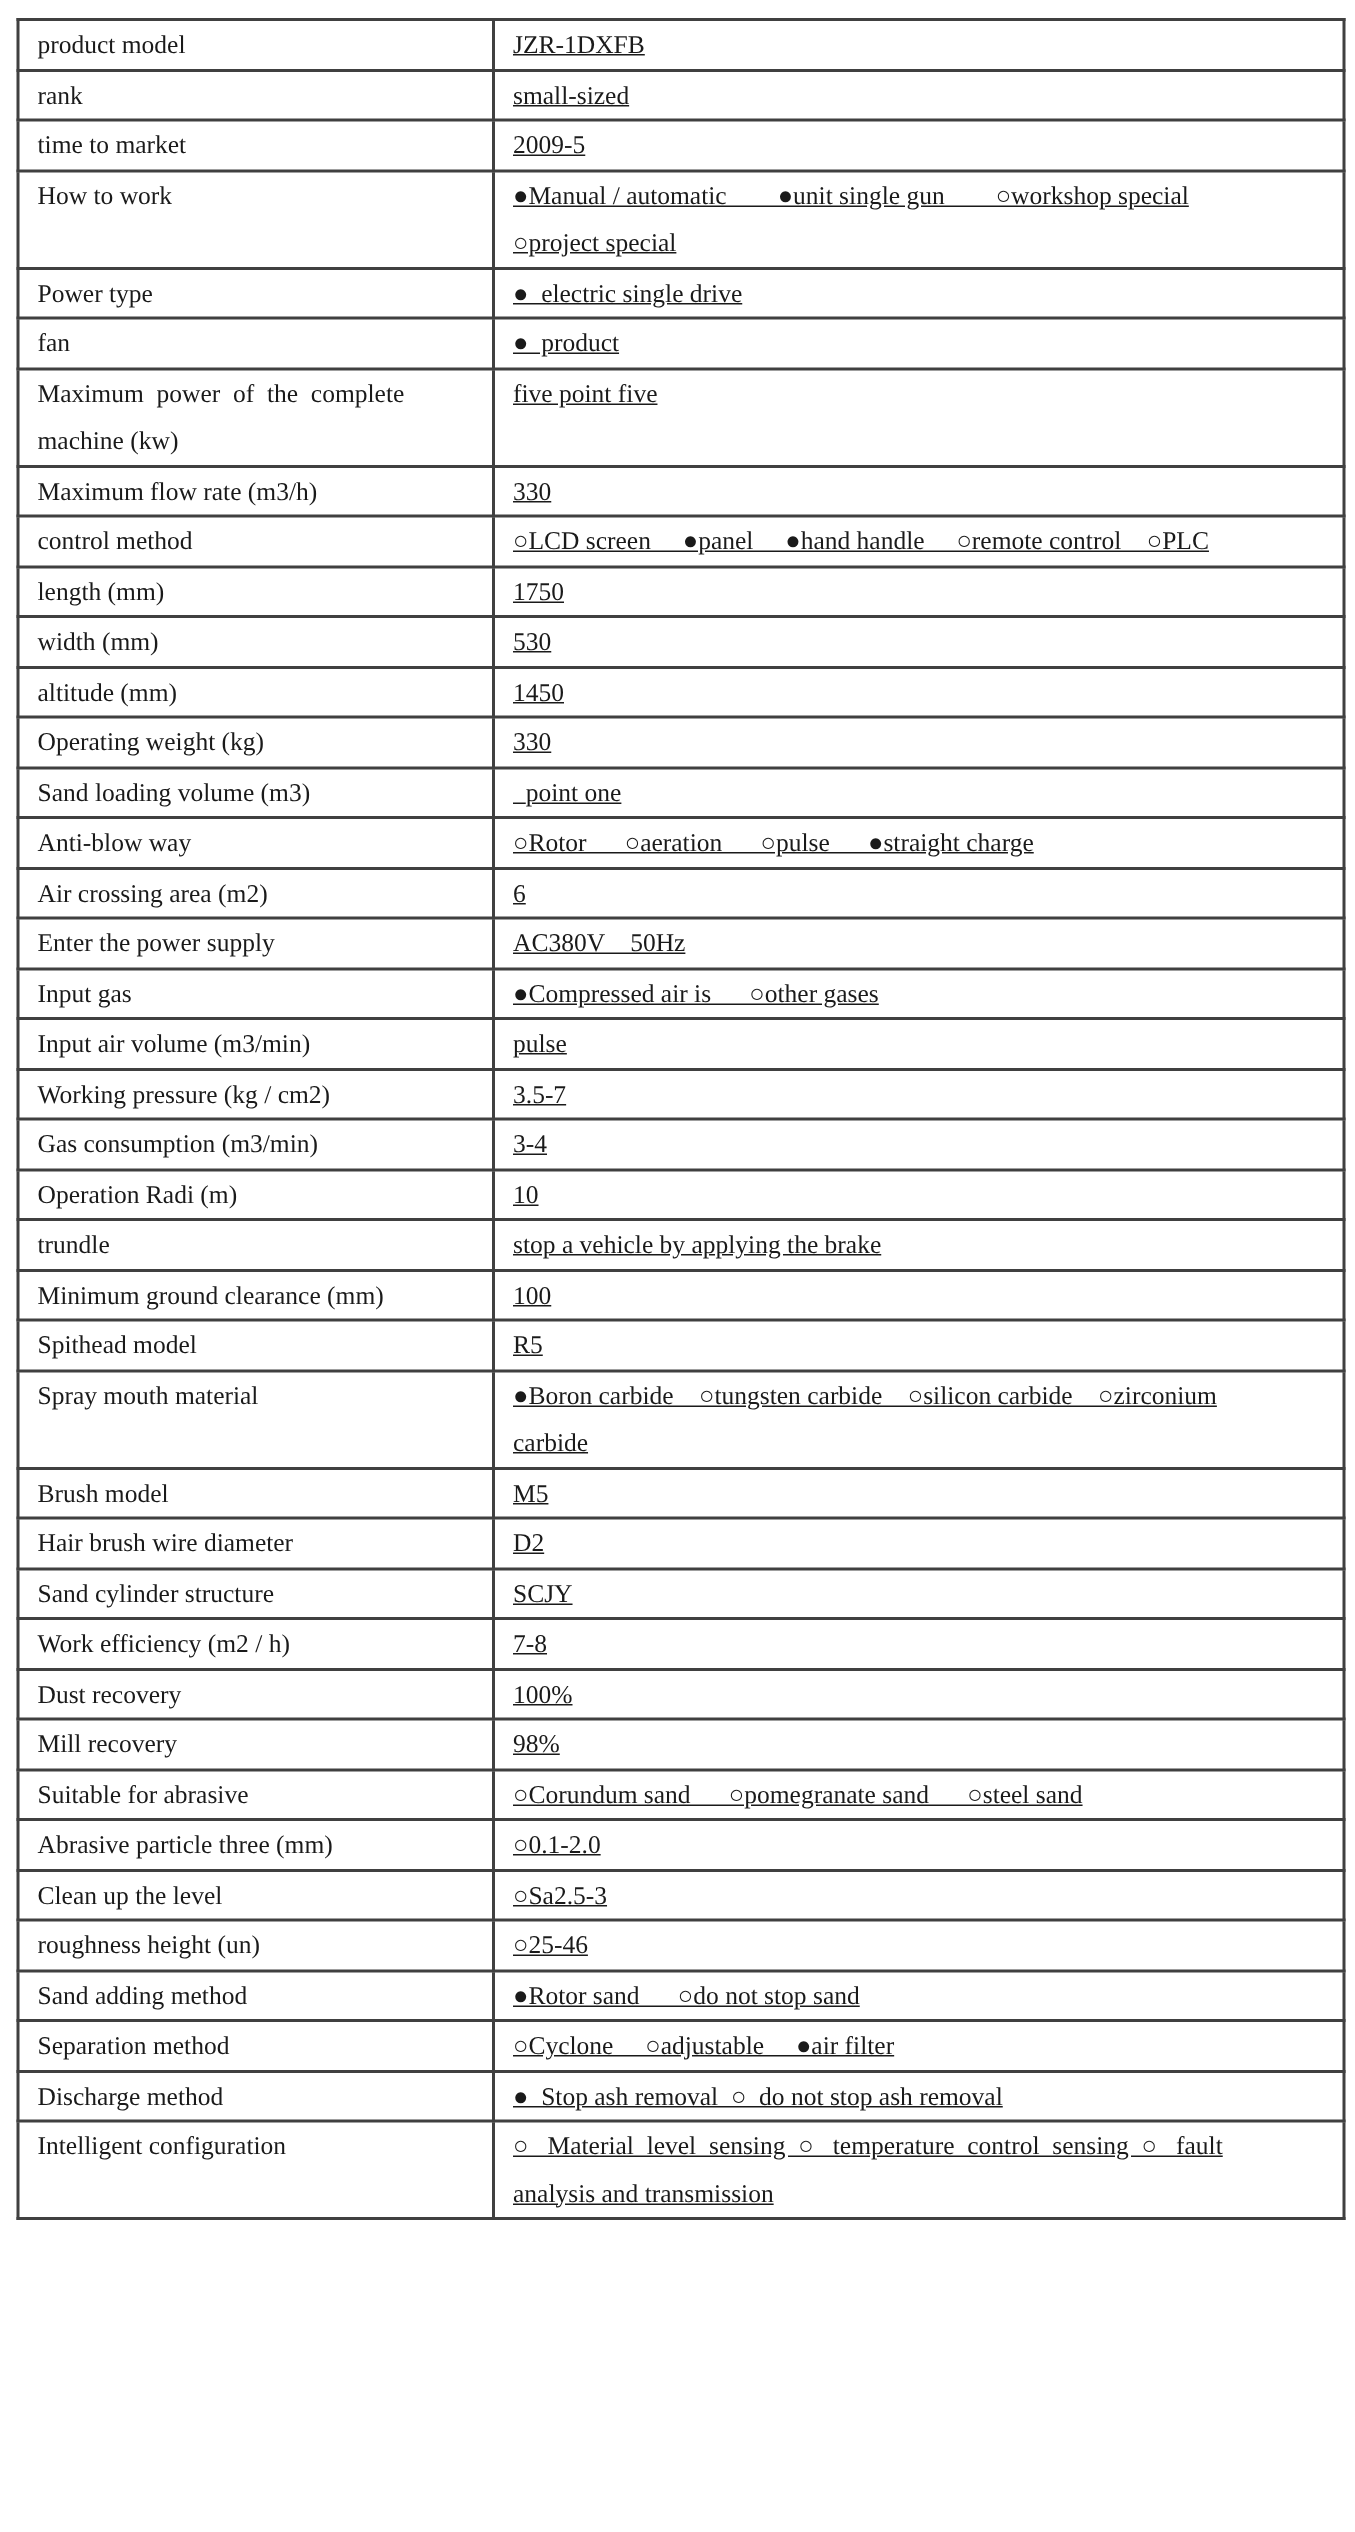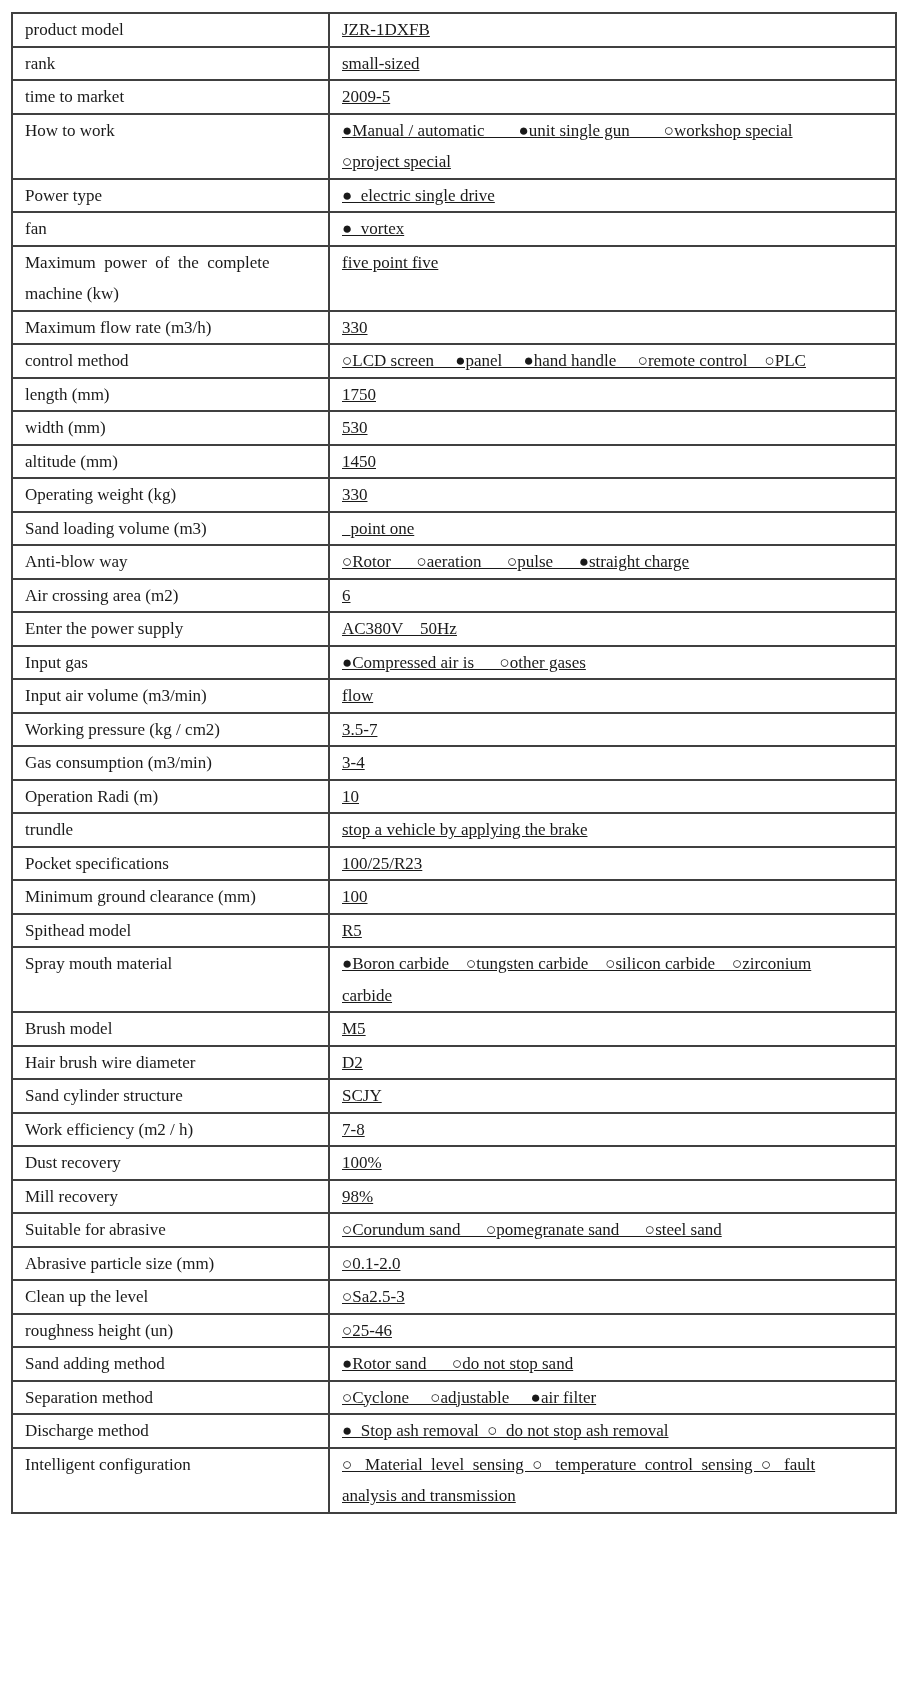--- a/index.html
+++ b/index.html
@@ -65,21 +65,21 @@
           <td class="label">How to work</td>
           <td class="value">●Manual / automatic        ●unit single gun        ○workshop special
 ○project special</td>
         </tr>
         <tr>
           <td class="label">Power type</td>
           <td class="value">●  electric single drive</td>
         </tr>
         <tr>
           <td class="label">fan</td>
-          <td class="value">●  vortex</td>
+          <td class="value">●  product</td>
         </tr>
         <tr>
           <td class="label">Maximum  power  of  the  complete
 machine (kw)</td>
           <td class="value">five point five</td>
         </tr>
         <tr>
           <td class="label">Maximum flow rate (m3/h)</td>
           <td class="value">330</td>
         </tr>
@@ -118,41 +118,37 @@
         <tr>
           <td class="label">Enter the power supply</td>
           <td class="value">AC380V    50Hz</td>
         </tr>
         <tr>
           <td class="label">Input gas</td>
           <td class="value">●Compressed air is      ○other gases</td>
         </tr>
         <tr>
           <td class="label">Input air volume (m3/min)</td>
-          <td class="value">flow</td>
+          <td class="value">pulse</td>
         </tr>
         <tr>
           <td class="label">Working pressure (kg / cm2)</td>
           <td class="value">3.5-7</td>
         </tr>
         <tr>
           <td class="label">Gas consumption (m3/min)</td>
           <td class="value">3-4</td>
         </tr>
         <tr>
           <td class="label">Operation Radi (m)</td>
           <td class="value">10</td>
         </tr>
         <tr>
           <td class="label">trundle</td>
           <td class="value">stop a vehicle by applying the brake</td>
-        </tr>
-        <tr>
-          <td class="label">Pocket specifications</td>
-          <td class="value">100/25/R23</td>
         </tr>
         <tr>
           <td class="label">Minimum ground clearance (mm)</td>
           <td class="value">100</td>
         </tr>
         <tr>
           <td class="label">Spithead model</td>
           <td class="value">R5</td>
         </tr>
         <tr>
@@ -182,21 +178,21 @@
         </tr>
         <tr>
           <td class="label">Mill recovery</td>
           <td class="value">98%</td>
         </tr>
         <tr>
           <td class="label">Suitable for abrasive</td>
           <td class="value">○Corundum sand      ○pomegranate sand      ○steel sand</td>
         </tr>
         <tr>
-          <td class="label">Abrasive particle size (mm)</td>
+          <td class="label">Abrasive particle three (mm)</td>
           <td class="value">○0.1-2.0</td>
         </tr>
         <tr>
           <td class="label">Clean up the level</td>
           <td class="value">○Sa2.5-3</td>
         </tr>
         <tr>
           <td class="label">roughness height (un)</td>
           <td class="value">○25-46</td>
         </tr>

